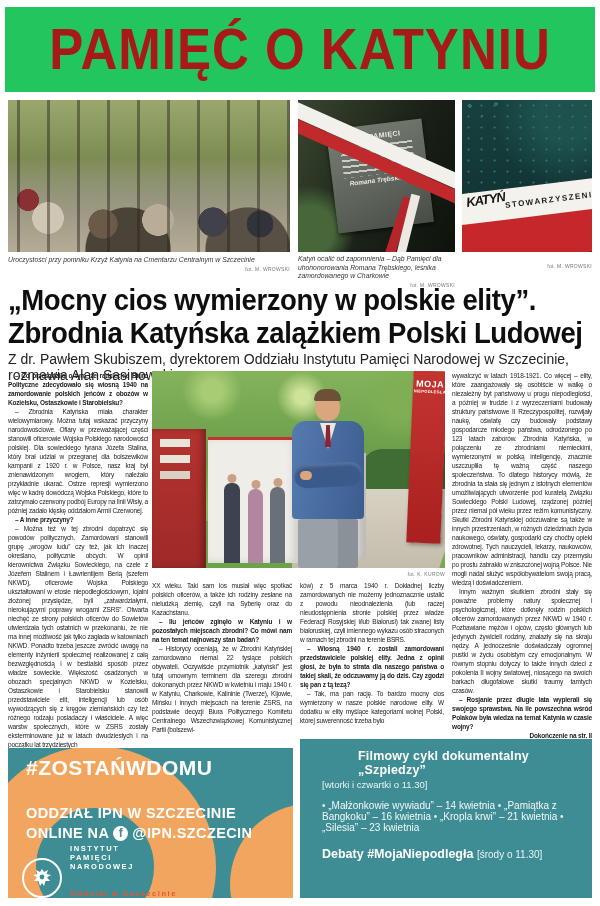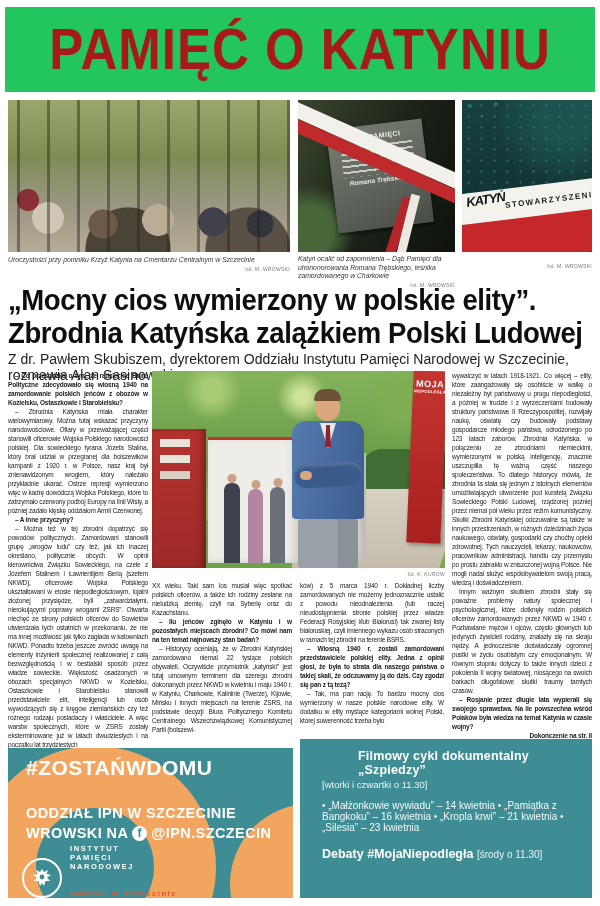--- a/index.html
+++ b/index.html
@@ -235,21 +235,21 @@
   <div class="abs man-hair"></div>
 </div>
 <div class="abs capblock" style="left:152px;top:570px;width:293px;">
   <div class="credit">fot. K. KUROW</div>
 </div>
 
 <div class="abs promoL">
   <div class="abs hashtag">#ZOSTAŃWDOMU</div>
   <div class="abs onlineL1">ODDZIAŁ IPN W SZCZECINIE</div>
   <div class="abs onlineL2">
-    <span>WROWSKI NA</span>
+    <span>ONLINE NA</span>
     <span class="fb">f</span>
     <span>@IPN.SZCZECIN</span>
   </div>
   <div class="abs ipnlogo">
     <div class="ipn-circle">
       <svg width="24" height="24" viewBox="0 0 24 24">
         <path fill="#ffffff" d="M12 3l2 3 4-2-1.5 4 4.5 1-4 2.5 3 3.5h-4.5L14 20l-2-3-2 3-1.5-5H4l3-3.5L3 9l4.5-1L6 4l4 2z"></path>
         <circle cx="12" cy="11" r="2.4" fill="#3e8d95"></circle>
       </svg>
     </div>

